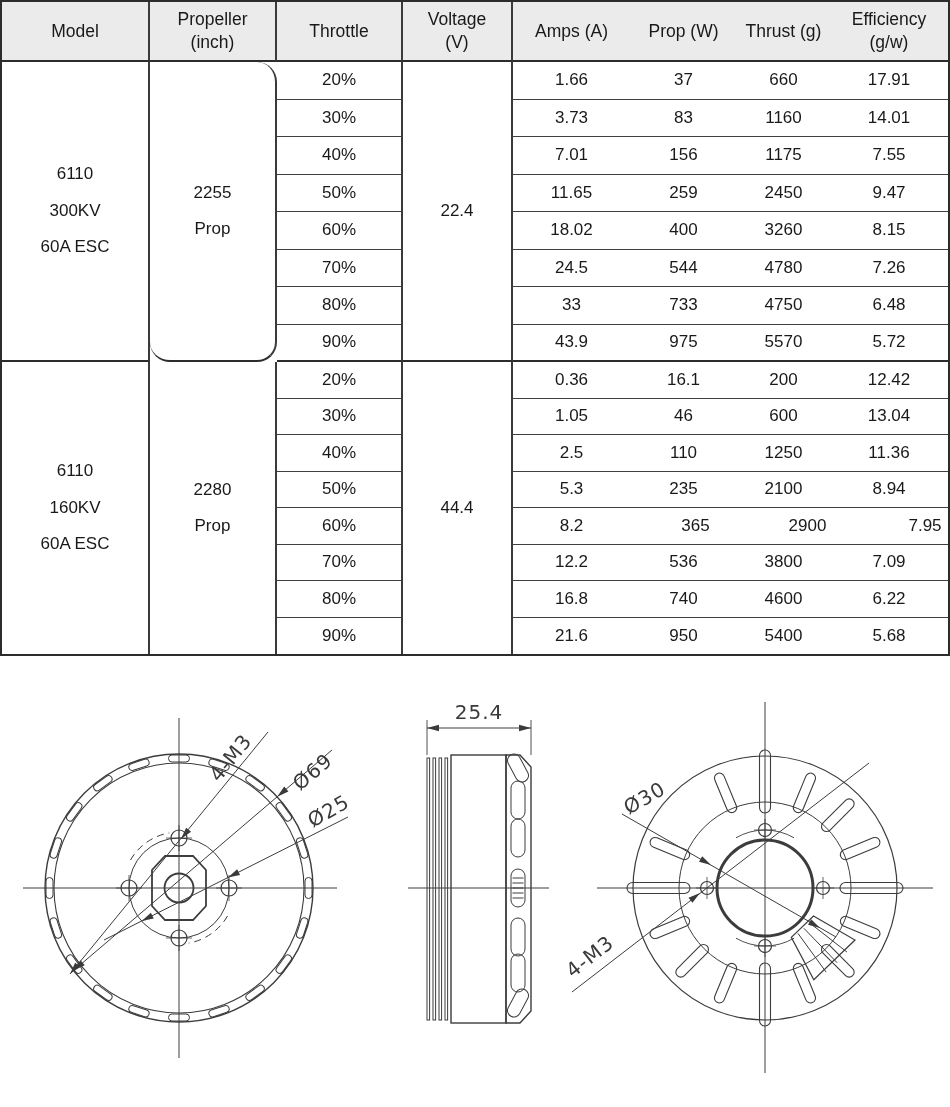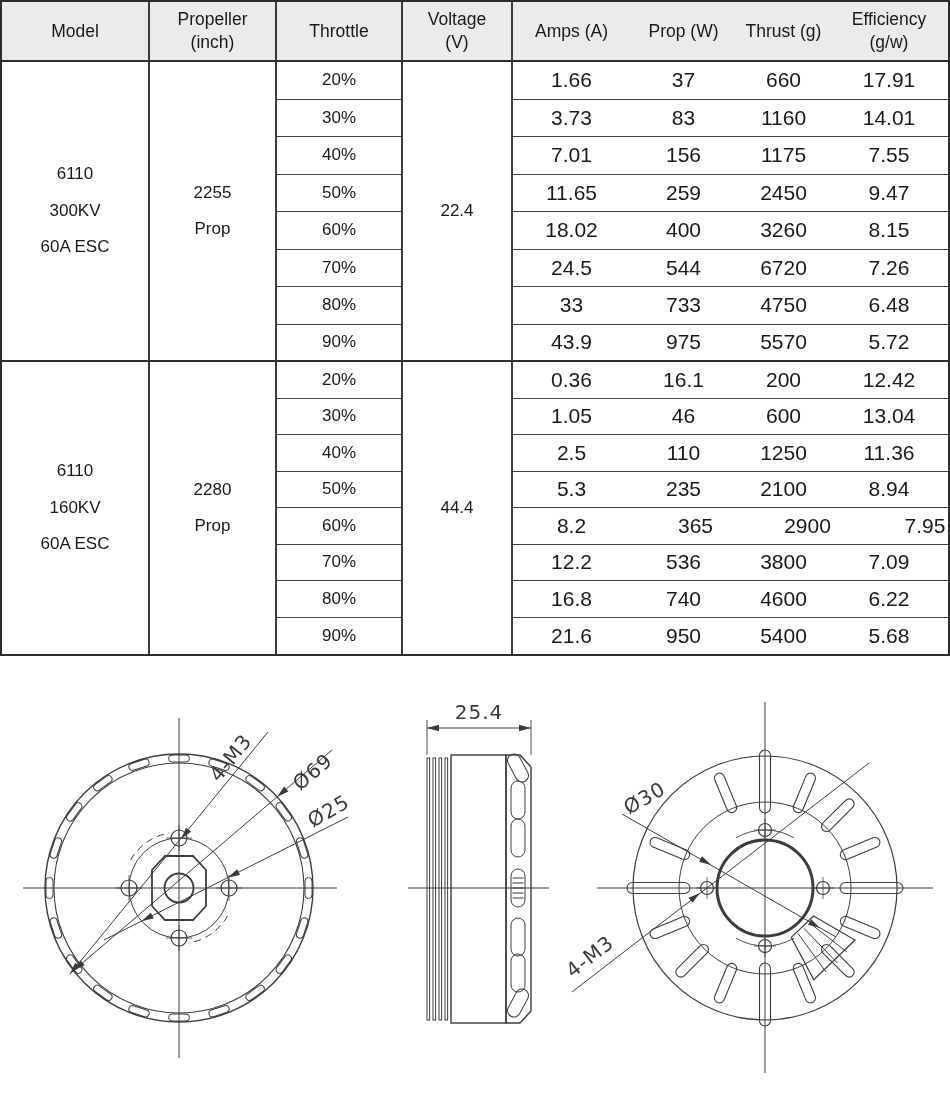--- a/index.html
+++ b/index.html
@@ -15,21 +15,21 @@
     font-size:17px;
   }
   .cell{display:flex;flex-direction:column;align-items:center;justify-content:center;box-sizing:border-box;text-align:center;}
   .br{border-right:2px solid #3a3a3a;}
   .rb{border-bottom:1.6px solid #404040;}
   .sepb{border-bottom:2.4px solid #2c2c2c;}
   .hc{background:#ebebeb;border-bottom:2px solid #2c2c2c;font-size:17.5px;}
   .hc span{line-height:23px;display:block;}
   .perfh{display:grid;grid-template-columns:117px 107px 93px 118px;align-items:center;justify-items:center;box-sizing:border-box;background:#ebebeb;border-bottom:2px solid #2c2c2c;font-size:17.5px;}
   .perfh .sub{display:block;text-align:center;line-height:23px;}
-  .prow{display:grid;grid-template-columns:117px 107px 93px 118px;align-items:center;justify-items:center;box-sizing:border-box;font-size:21px;}
+  .prow{display:grid;grid-template-columns:117px 107px 93px 118px;align-items:center;justify-items:center;box-sizing:border-box;font-size:17px;}
   .mline{display:block;line-height:36.5px;}
   .pline{display:block;line-height:36.5px;}
 
   
   .dwg-wrap{width:950px;height:451px;}
   svg{display:block;}
   .ln{stroke:#3c3c3c;fill:none;}
   .cad-label{font-family:"DejaVu Sans",sans-serif;font-size:20px;fill:#3a3a3a;letter-spacing:1px;}
   .arrow{fill:#3a3a3a;stroke:none;}
 </style>
@@ -70,21 +70,21 @@
         <span>Efficiency</span>
         <span>(g/w)</span>
       </div>
     </div>
 
   <div class="cell br sepb" style="grid-area: 2 / 1 / span 8;">
         <span class="mline">6110</span>
         <span class="mline">300KV</span>
         <span class="mline">60A ESC</span>
       </div>
-      <div class="cell br sepb" style="grid-area: 2 / 2 / span 8;">
+      <div class="cell br sepb" style="grid-area: 2 / 2 / span 8; border-radius: 20px;">
         <span class="pline">2255</span>
         <span class="pline">Prop</span>
       </div>
       <div class="cell br rb" style="grid-area: 2 / 3;">
         <span>20%</span>
       </div>
       <div class="cell br rb" style="grid-area: 3 / 3;">
         <span>30%</span>
       </div>
       <div class="cell br rb" style="grid-area: 4 / 3;">
@@ -134,21 +134,21 @@
       </div>
       <div class="prow rb" style="grid-area: 6 / 5;">
         <span>18.02</span>
         <span>400</span>
         <span>3260</span>
         <span>8.15</span>
       </div>
       <div class="prow rb" style="grid-area: 7 / 5;">
         <span>24.5</span>
         <span>544</span>
-        <span>6720</span>
+        <span>4780</span>
         <span>7.26</span>
       </div>
       <div class="prow rb" style="grid-area: 8 / 5;">
         <span>33</span>
         <span>733</span>
         <span>4750</span>
         <span>6.48</span>
       </div>
       <div class="prow sepb" style="grid-area: 9 / 5;">
         <span>43.9</span>

